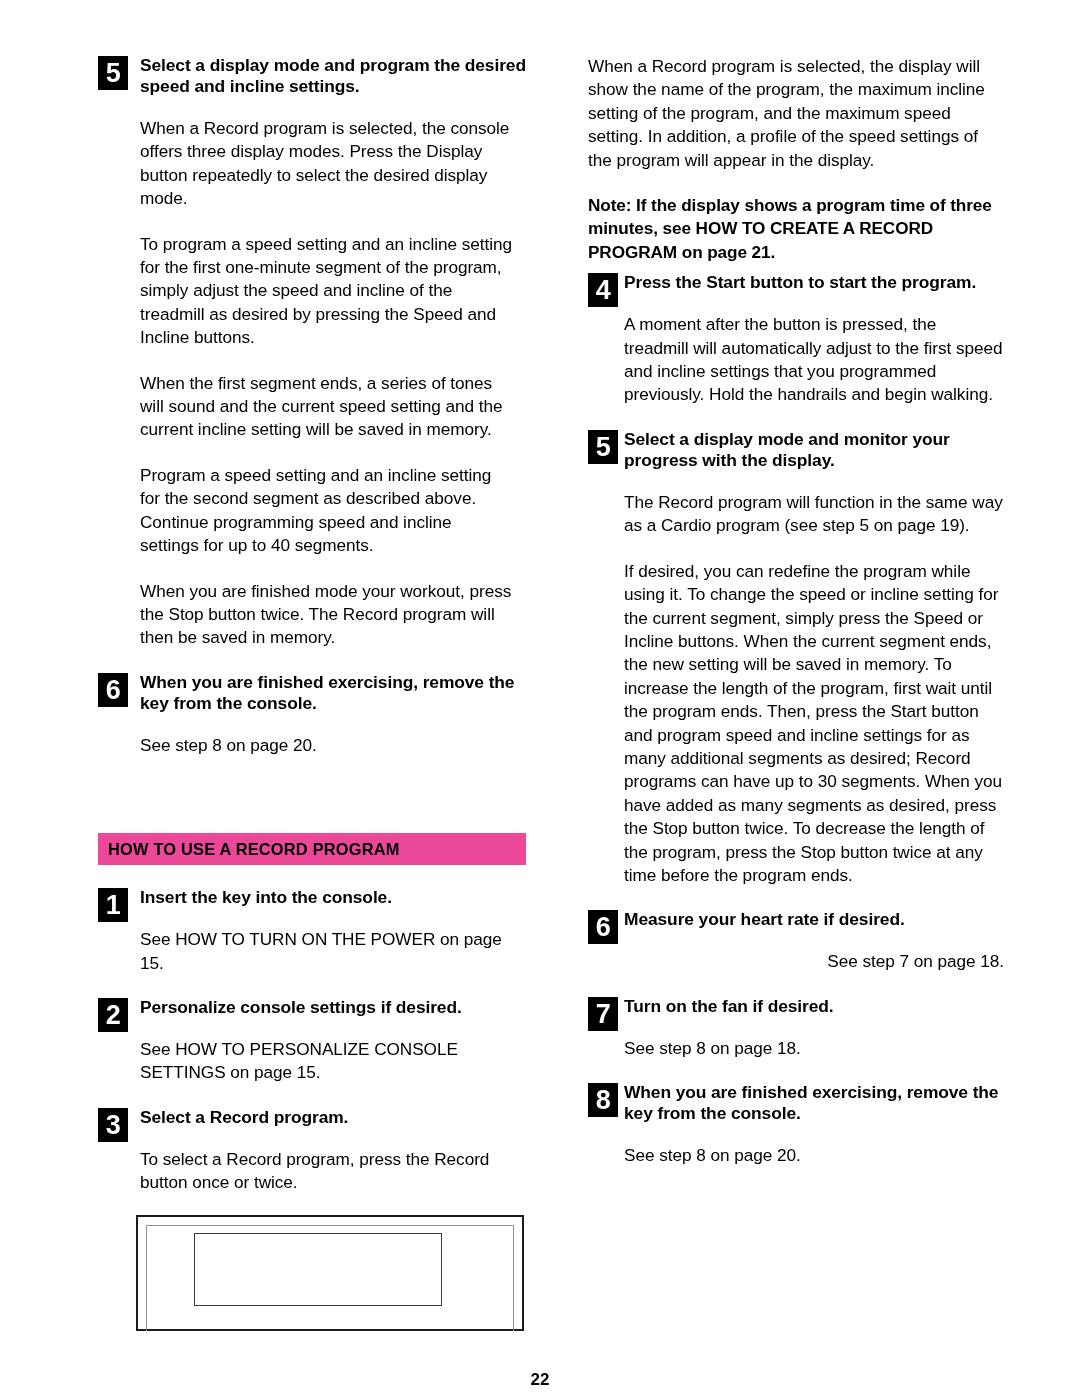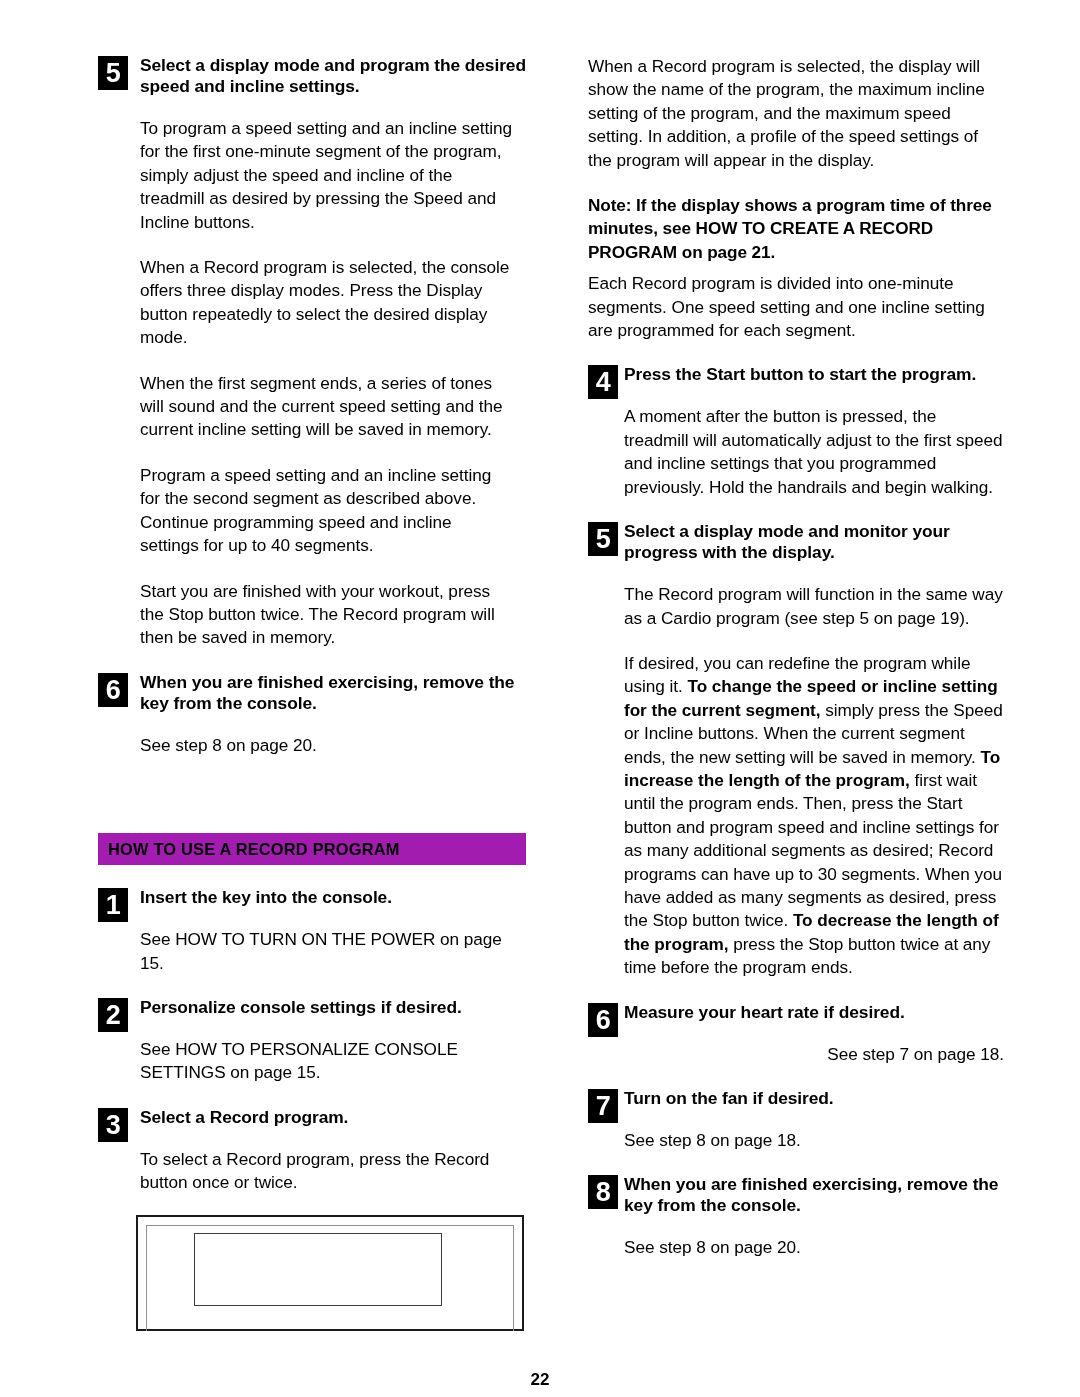--- a/index.html
+++ b/index.html
@@ -69,25 +69,25 @@
   p.note {
     margin: 0 0 8px 0;
     padding-left: 42px;
     font-size: 17.2px;
     line-height: 23.4px;
     font-weight: bold;
     letter-spacing: -0.1px;
   }
   .step + p.body { margin-top: 20px; }
 
-  p.body b { font-weight: bold; }
+  p.body b { font-weight: normal; }
 
   
   .section-bar {
-    background: #a21caf;
+    background: #ec4899;
     height: 32px;
     margin: 28px 0 22px 0;
     display: flex;
     align-items: center;
     padding-left: 10px;
     width: 428px;
     box-sizing: border-box;
   }
   .section-bar span {
     font-weight: bold;
@@ -146,25 +146,25 @@
 
 <div class="page">
 
   <div class="col col-left">
 
     <div class="step">
       <div class="step-badge">5</div>
       <div class="step-title">Select a display mode and program the desired speed and incline settings.</div>
     </div>
 
+    <p class="body">When a Record program is selected, the console offers three display modes. Press the Display button repeatedly to select the desired display mode.</p>
     <p class="body">To program a speed setting and an incline setting for the first one-minute segment of the program, simply adjust the speed and incline of the treadmill as desired by pressing the Speed and Incline buttons.</p>
-    <p class="body">When a Record program is selected, the console offers three display modes. Press the Display button repeatedly to select the desired display mode.</p>
     <p class="body">When the first segment ends, a series of tones will sound and the current speed setting and the current incline setting will be saved in memory.</p>
     <p class="body">Program a speed setting and an incline setting for the second segment as described above. Continue programming speed and incline settings for up to 40 segments.</p>
-    <p class="body">Start you are finished with your workout, press the Stop button twice. The Record program will then be saved in memory.</p>
+    <p class="body">When you are finished mode your workout, press the Stop button twice. The Record program will then be saved in memory.</p>
 
     <div class="step">
       <div class="step-badge">6</div>
       <div class="step-title">When you are finished exercising, remove the key from the console.</div>
     </div>
 
     <p class="body">See step 8 on page 20.</p>
 
     <div class="gap-md"></div>
 
@@ -196,21 +196,20 @@
     </div>
 
   </div>
 
   <div class="col col-right">
 
     <p class="body" style="padding-left:0;">When a Record program is selected, the display will show the name of the program, the maximum incline setting of the program, and the maximum speed setting. In addition, a profile of the speed settings of the program will appear in the display.</p>
 
     <p class="note" style="padding-left:0;">Note: If the display shows a program time of three minutes, see HOW TO CREATE A RECORD PROGRAM on page 21.</p>
 
-    <p class="body" style="padding-left:0;">Each Record program is divided into one-minute segments. One speed setting and one incline setting are programmed for each segment.</p>
 
     <div class="step" style="padding-left:36px;">
       <div class="step-badge">4</div>
       <div class="step-title">Press the Start button to start the program.</div>
     </div>
     <p class="body" style="padding-left:36px;">A moment after the button is pressed, the treadmill will automatically adjust to the first speed and incline settings that you programmed previously. Hold the handrails and begin walking.</p>
 
     <div class="step" style="padding-left:36px;">
       <div class="step-badge">5</div>
       <div class="step-title">Select a display mode and monitor your progress with the display.</div>

